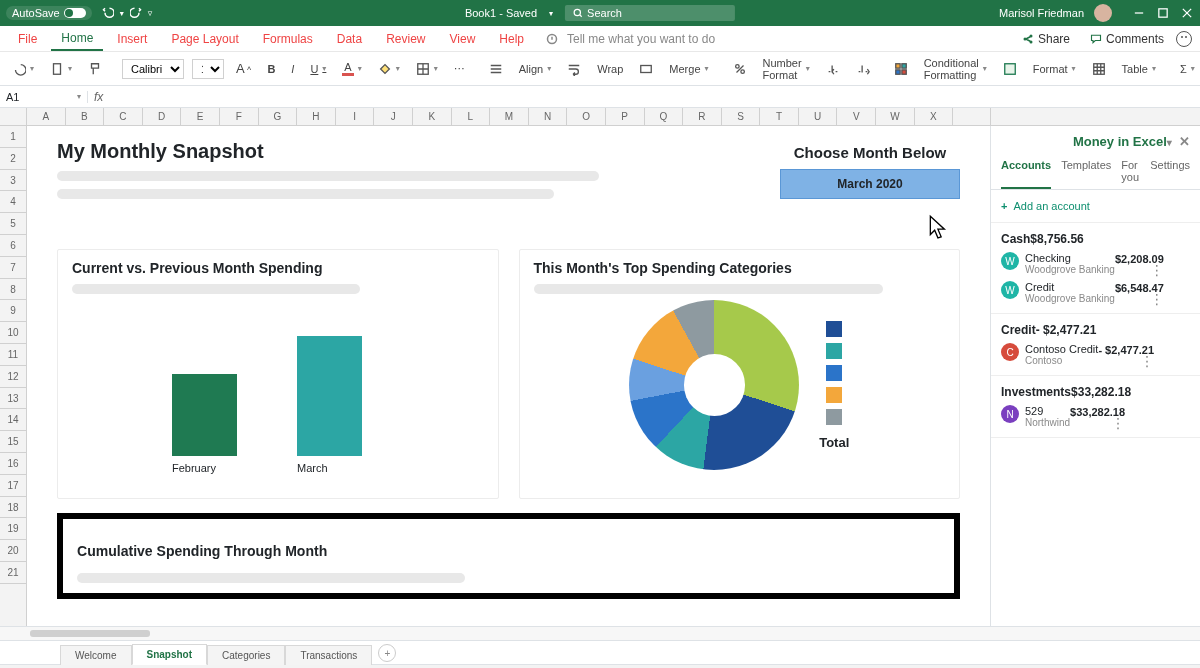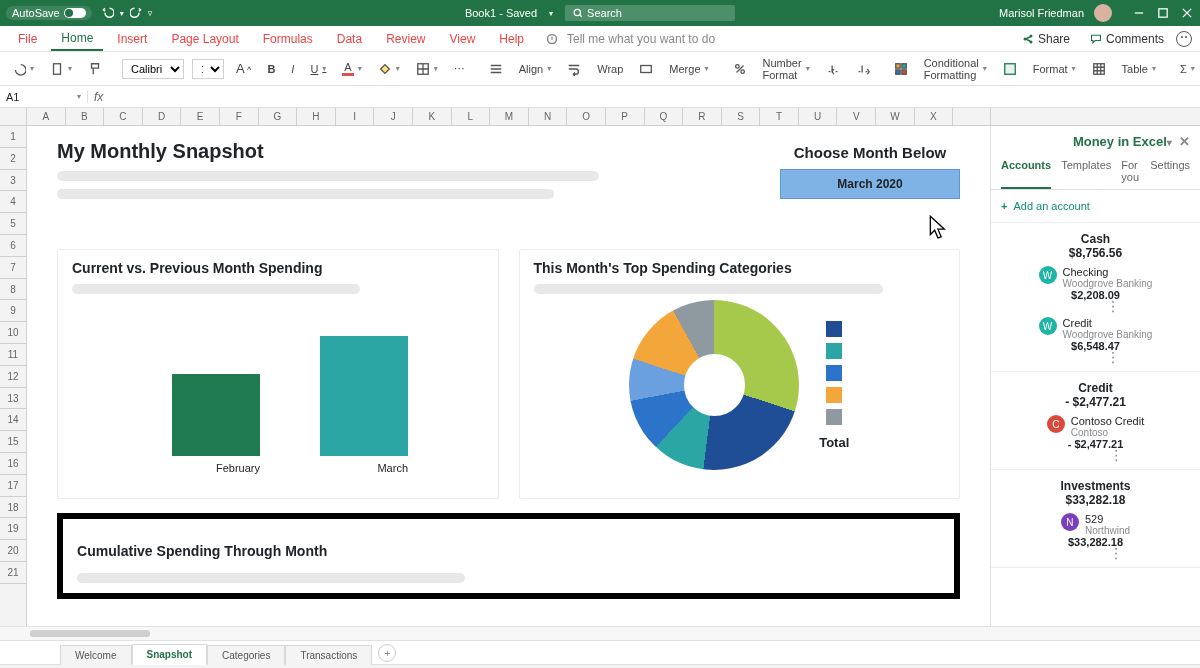--- a/index.html
+++ b/index.html
@@ -82,40 +82,40 @@
   .cursor-shape svg{width:22px;height:26px; fill:#fff; stroke:#000; stroke-width:1.2;}
 
   .cards { display:flex; gap:20px; margin-top:50px;}
   .card { flex:1; border:1px solid #ececec; border-radius:2px; padding:10px 14px; min-height:250px; position:relative;}
   .card h3{margin:0; font-size:14px; font-weight:700;}
   .card .grey-bar{width:70%;}
   .card-full{margin-top:14px; border:6px solid #000000; padding:10px 14px;}
 
   
   .bars { display:flex; gap:60px; align-items:flex-end; height:160px; margin:20px 0 0 100px;}
-  .bar { width:88px; display:flex; flex-direction:column; align-items:flex-end;}
+  .bar { width:65px; display:flex; flex-direction:column; align-items:flex-start;}
   .bar .rect{width:100%;}
   .bar .lbl{margin-top:6px; font-size:11px;}
   
   .donut-wrap{ display:flex; align-items:center; gap:20px; margin-top:6px; justify-content:center;}
   .donut{ width:170px; height:170px; border-radius:50%; position:relative;}
   .donut::after{content:""; position:absolute; inset:32%; background:#fff; border-radius:50%;}
   .legend{display:flex; flex-direction:column; gap:6px; align-items:center;}
   .legend .sw{width:16px; height:16px;}
   .legend .total{font-size:13px; font-weight:600; margin-top:4px;}
 
   
   .sidepanel .hdr{ padding:8px 10px 4px; font-size:13px; font-weight:600; color:var(--ms-green); display:flex; align-items:center; justify-content:flex-end;}
   .sidepanel .hdr .chev{font-size:10px;color:#888;}
   .sidepanel .ptabs{display:flex; gap:10px; padding:0 10px; border-bottom:1px solid var(--panel-border); font-size:11px; color:#666;}
   .sidepanel .ptab{padding:6px 0; cursor:pointer;}
   .sidepanel .ptab.active{color:var(--ms-green); border-bottom:2px solid var(--ms-green); font-weight:600;}
   .add-account{color:#0e8f6f; padding:10px; display:flex; align-items:center; gap:6px; border-bottom:1px solid #eee;}
   .sec{padding:6px 10px; border-bottom:1px solid #eee;}
-  .sec .row{display:flex; justify-content:center; align-items:center; padding:3px 0;flex-direction:column;}
+  .sec .row{display:flex; justify-content:flex-start; align-items:center; padding:3px 0;}
   .sec .row.head{font-weight:700; font-size:12px;}
   .sec .sub{font-size:10px; color:var(--muted);}
   .acct{display:flex; gap:6px;}
   .acct .ico{width:18px; height:18px; border-radius:50%; background:#1fb5a6; color:#fff; font-size:10px; display:flex; align-items:center; justify-content:center; flex:0 0 18px;}
   .acct-info{display:flex; flex-direction:column;}
   .dots{color:#888; font-size:14px; line-height:10px;}
   .amt{font-weight:600;}
   .neg::before{content:"- ";}
 
   

